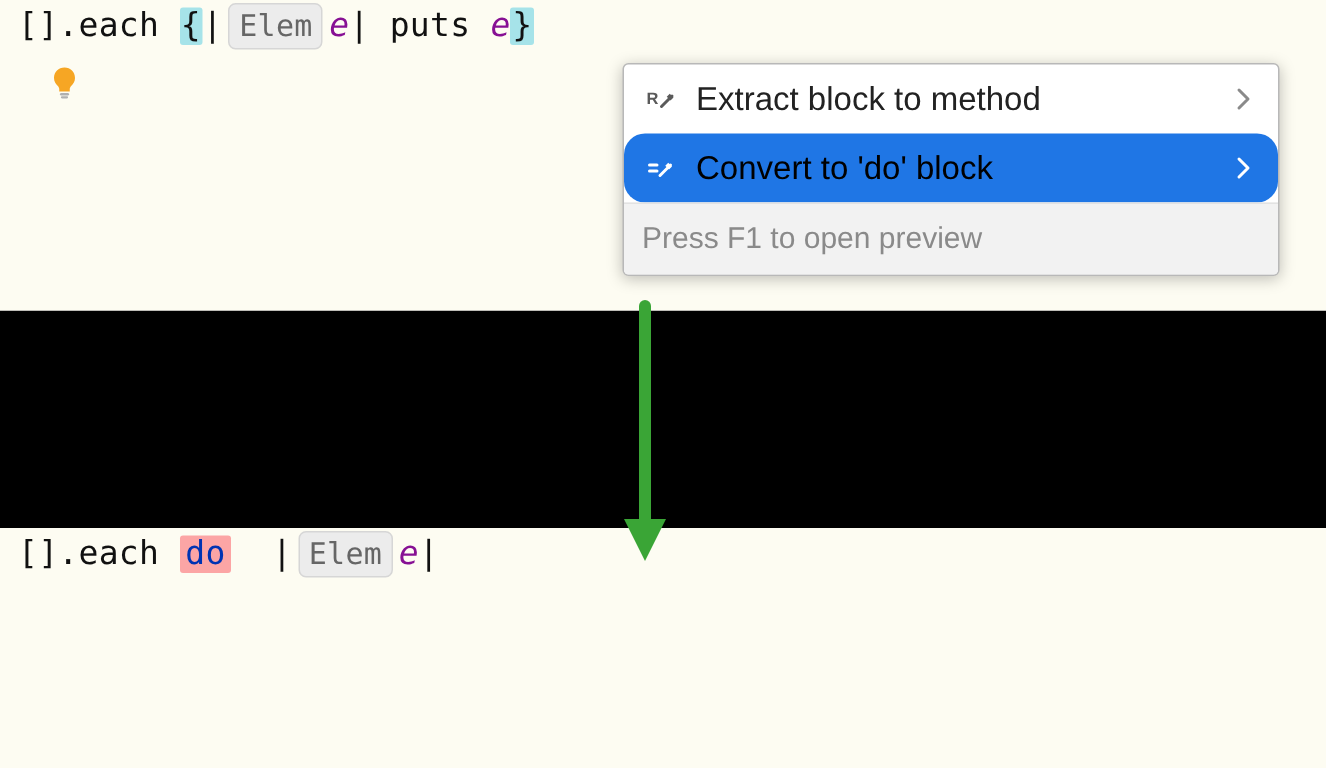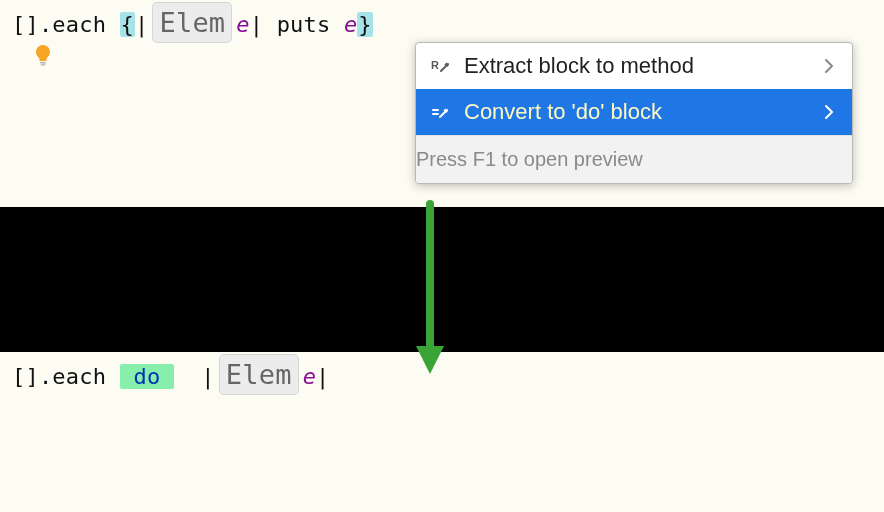--- a/index.html
+++ b/index.html
@@ -6,24 +6,24 @@
   html, body { width: 884px; height: 512px; font-family: "Menlo", "Consolas", monospace; font-size: 22px; background: #fff; overflow: hidden; }
   .editor-pane { position: relative; background: #fdfcf2; }
   .editor-pane.top { height: 207px; }
   .editor-pane.bottom { height: 160px; }
   .black-gap { height: 145px; background: #000; }
   .code-line { padding: 2px 12px 2px 12px; white-space: pre; line-height: 1.45; font-size: 22px; letter-spacing: 0.2px; }
   .kw { color: #0033b3; }
   .ident { color: #871094; font-style: italic; }
   .txt { color: #111; }
   .hl-cyan { background: #a6e3e9; border-radius: 2px; padding: 0 1px; }
-  .hl-block { background: #86efac; border-radius: 2px; padding: 0 14px; }
+  .hl-block { background: #fca5a5; border-radius: 2px; padding: 0 4px; }
   .param-hint {
     background: #ececec; border: 1px solid #d6d6d6; color: #666;
-    padding: 0 6px; border-radius: 5px; font-size: 27px; font-family: inherit;
+    padding: 0 6px; border-radius: 5px; font-size: 20px; font-family: inherit;
     display: inline-flex; align-items: center; margin: 0 4px;
   }
   .bulb {
     position: absolute; top: 42px; left: 30px; width: 26px; height: 26px;
     display: flex; align-items: center; justify-content: center;
   }
   .caret {
     display: inline-block; width: 2px; height: 26px; background: #000;
     vertical-align: middle; position: relative; top: -2px;
   }
@@ -32,26 +32,26 @@
     position: absolute; top: 42px; left: 415px; width: 438px;
     background: #fff; border: 1px solid #b8b8b8; border-radius: 4px;
     box-shadow: 0 2px 10px rgba(0,0,0,0.25);
     font-family: -apple-system, BlinkMacSystemFont, "Segoe UI", Arial, sans-serif;
     z-index: 10; overflow: hidden;
   }
   .menu-item {
     display: flex; align-items: center; gap: 12px;
     padding: 10px 14px; font-size: 22px; color: #222; cursor: default;
   }
-  .menu-item.selected { background: #1f76e5; color: #fef9c3; }
+  .menu-item.selected { background: #1f76e5; color: #000000; border-radius: 14px; }
   .menu-item .m-icon { width: 22px; height: 22px; display:flex; align-items:center; justify-content:center; flex-shrink:0;}
   .menu-item .m-label { flex: 1; }
   .menu-item .m-chev { width: 14px; display:flex; align-items:center;}
   .menu-hint {
-    background: #f2f2f2; color: #8a8a8a; padding: 12px 0; font-size: 20px;
+    background: #f2f2f2; color: #8a8a8a; padding: 12px 12px; font-size: 20px;
     border-top: 1px solid #e2e2e2;
   }
   
   .arrow {
     position: absolute; left: 414px; top: 200px; width: 32px; height: 176px; z-index: 5;
     pointer-events: none;
   }
 </style>
 </head>
 <body>

